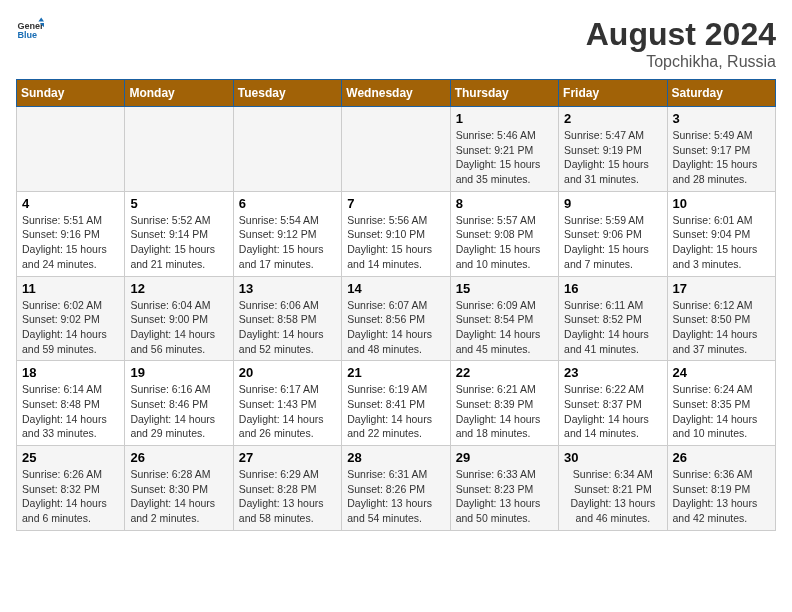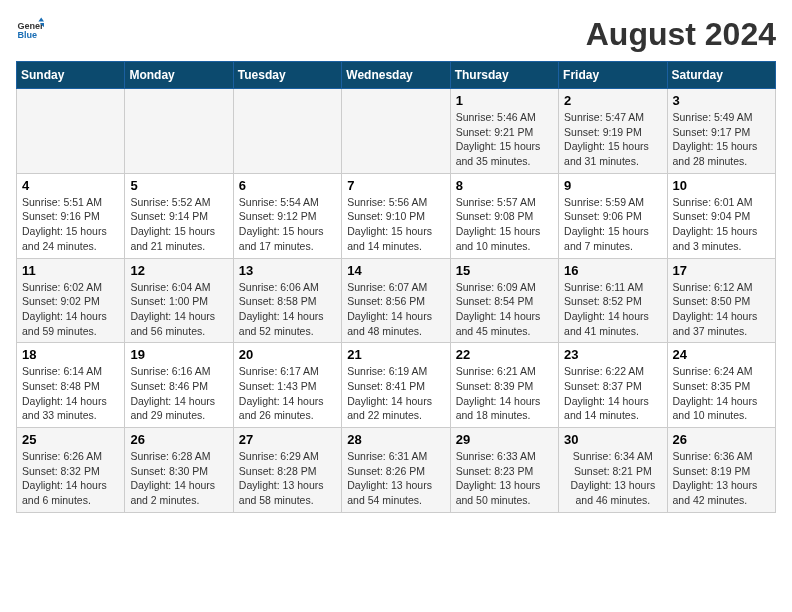--- a/index.html
+++ b/index.html
@@ -36,21 +36,21 @@
     .subtitle {
       font-size: 16px;
       color: #555;
     }
     table {
       width: 100%;
       border-collapse: collapse;
       font-size: 11px;
     }
     thead tr th {
-      background-color: #0c4a6e;
+      background-color: #a16207;
       color: #fff;
       padding: 6px 4px;
       text-align: left;
       font-size: 12px;
       border: 1px solid #1a5fa0;
     }
     tbody tr td {
       border: 1px solid #ccc;
       vertical-align: top;
       padding: 4px 5px;
@@ -85,20 +85,21 @@
   <div class="logo">
     <svg class="logo-icon" viewBox="0 0 40 40">
       <text x="2" y="18" font-size="13" font-weight="bold" fill="#333">General</text>
       <text x="2" y="32" font-size="13" font-weight="bold" fill="#1a6eb5">Blue</text>
       <polygon points="32,8 40,8 36,2" fill="#1a6eb5"></polygon>
       <polygon points="34,10 40,10 40,16" fill="#1a6eb5"></polygon>
     </svg>
   </div>
   <div class="title-area">
     <div class="main-title">August 2024</div>
+    <div class="subtitle">Topchikha, Russia</div>
   </div>
 </div>
 
 <table>
   <thead>
     <tr>
       <th>Sunday</th>
       <th>Monday</th>
       <th>Tuesday</th>
       <th>Wednesday</th>
@@ -190,21 +191,21 @@
         <td>
           <span class="day-number">11</span>
           <div class="day-info" style="white-space: pre-line;">Sunrise: 6:02 AM
 Sunset: 9:02 PM
 Daylight: 14 hours
 and 59 minutes.</div>
         </td>
         <td>
           <span class="day-number">12</span>
           <div class="day-info" style="white-space: pre-line;">Sunrise: 6:04 AM
-Sunset: 1:00 PM
+Sunset: 9:00 PM
 Daylight: 14 hours
 and 56 minutes.</div>
         </td>
         <td>
           <span class="day-number">13</span>
           <div class="day-info" style="white-space: pre-line;">Sunrise: 6:06 AM
 Sunset: 8:58 PM
 Daylight: 14 hours
 and 52 minutes.</div>
         </td>

